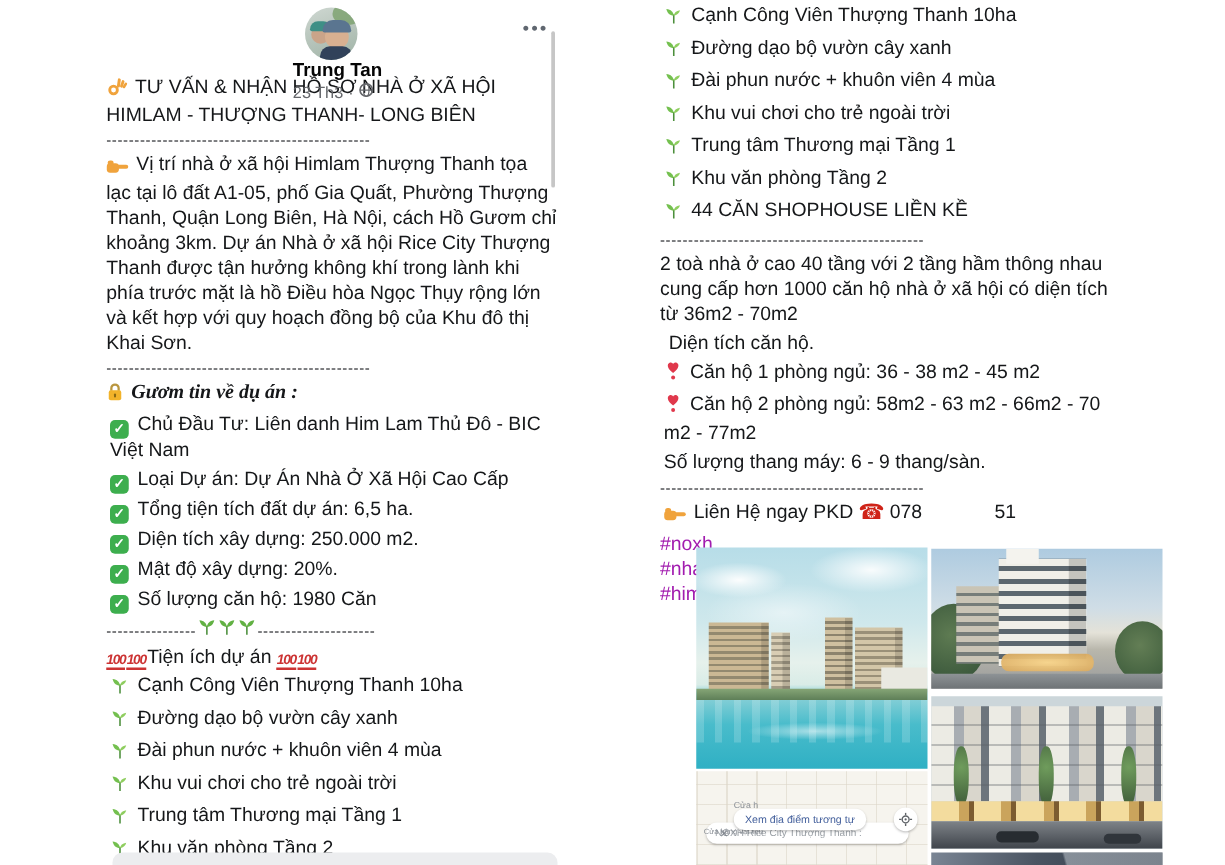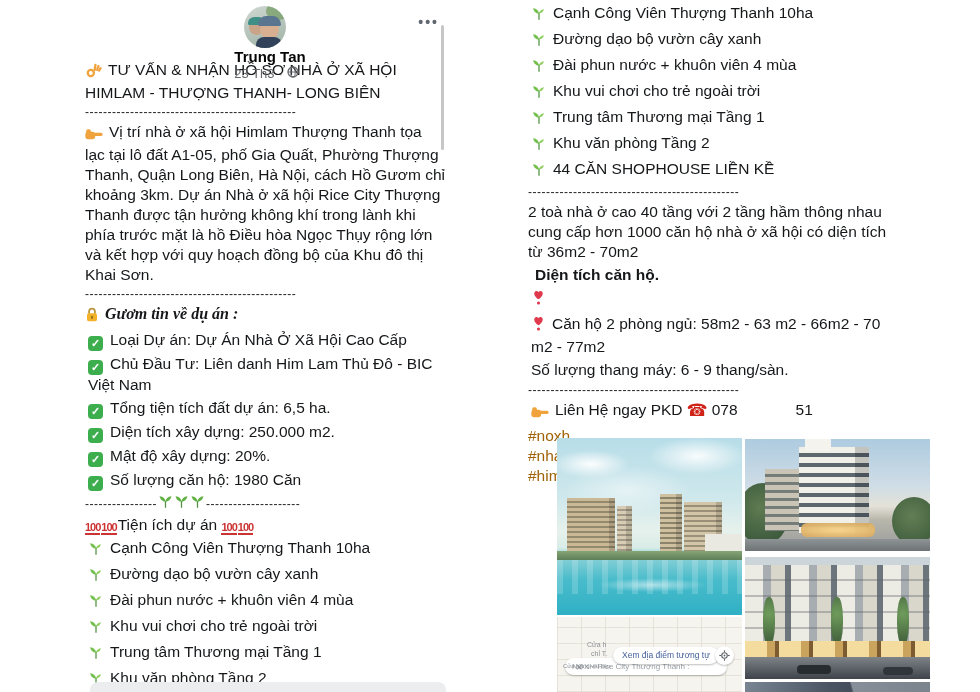--- a/index.html
+++ b/index.html
@@ -32,27 +32,27 @@
 
   
   .pline{margin:0 0 2px 0;}
   .divider{font-size:12px;line-height:14px;letter-spacing:.5px;color:#1d1f23;white-space:nowrap;overflow:hidden;margin:2px 0 3px 0;}
   .title-line{margin:0;}
   .row{margin:3px;}
   .info-head{font-family:"Liberation Serif",serif;font-weight:bold;font-style:italic;font-size:16px;margin:1px 0 2px 0;}
   .amen-sep{display:flex;align-items:center;gap:1px;margin:2px 0 1px 0;}
   .amen-sep .seg{font-size:12px;letter-spacing:.5px;color:#1d1f23;white-space:nowrap;}
   .amen-head{margin:0 0 2px 0;}
-  .hashtag{color:#a16207;text-decoration:none;display:block;line-height:20px;cursor:pointer;}
+  .hashtag{color:#a21caf;text-decoration:none;display:block;line-height:20px;cursor:pointer;}
 
   
   .ic{display:inline-block;vertical-align:-3px;margin-right:6px;}
   .chk{display:inline-block;width:15px;height:15px;border-radius:4px;background:#3dae4e;color:#fff;
     font-size:11px;line-height:15px;text-align:center;vertical-align:-2px;margin-right:7px;font-weight:bold;}
-  .h100{display:inline-block;color:#c33;font-weight:bold;font-size:11px;line-height:11px;
+  .h100{display:inline-block;color:#c33;font-weight:bold;font-style:italic;font-size:11px;line-height:11px;
     border-bottom:2px solid #c33;letter-spacing:-1px;margin-right:1px;vertical-align:-1px;}
   .phone-glyph{color:#cf2318;font-size:17px;vertical-align:-1px;margin:0 4px;}
   .phone-gap{display:inline-block;width:58px;}
   .scrollbar{position:absolute;left:441px;top:25px;width:3px;height:125px;background:#c6c6c6;border-radius:2px;cursor:pointer;}
   .bottom-bar{position:absolute;left:90px;top:682px;width:356px;height:10px;background:#ecedef;border-radius:8px 8px 0 0;}
 
   
   .photo{position:absolute;overflow:hidden;cursor:pointer;}
   .photo *{position:absolute;}
   .img-lake{left:0;top:422px;width:185px;height:177px;
@@ -78,21 +78,21 @@
       repeating-linear-gradient(90deg,rgba(220,214,200,.6) 0 1px,transparent 1px 24px),
       #f6f4ee;}
   .msearch{left:8px;top:15px;width:162px;height:17px;background:#fff;border-radius:10px;
     box-shadow:0 1px 2px rgba(0,0,0,.25);display:flex;align-items:center;justify-content:space-between;
     padding:0 7px;box-sizing:border-box;font-size:8px;color:#9aa0a6;white-space:nowrap;overflow:hidden;margin-top:26px;}
   .msearch .x{color:#7c828a;font-size:11px;margin-left:4px;}
   .mlab{color:#8a8f96;font-size:7px;line-height:8px;}
   .mlab1{left:30px;top:24px;}
   .mlab2{left:34px;top:33px;}
   .mlab3{left:6px;top:45px;font-size:6px;}
-  .msimilar{left:56px;top:30px;height:17px;line-height:17px;padding:0 9px;background:#fff;border-radius:10px;
+  .msimilar{left:30px;top:30px;height:17px;line-height:17px;padding:0 9px;background:#fff;border-radius:10px;
     box-shadow:0 1px 2px rgba(0,0,0,.25);font-size:8.5px;color:#44609c;white-space:nowrap;}
   .mcircle{right:8px;top:29px;width:19px;height:19px;border-radius:50%;background:#fff;
     box-shadow:0 1px 2px rgba(0,0,0,.25);display:flex;align-items:center;justify-content:center;}
 
   .img-corner{left:188px;top:423px;width:185px;height:112px;
     background:linear-gradient(180deg,#aecbe0 0%,#cfdde6 42%,#e4e2d8 60%,#b9b7ac 72%,#97999a 100%);}
   .cb-main{left:54px;top:8px;width:70px;height:86px;
     background:repeating-linear-gradient(180deg,#f0efe8 0 6px,#5c676e 6px 10px);box-shadow:inset -14px 0 rgba(0,0,0,.18);}
   .cb-crown{left:60px;top:0;width:26px;height:12px;background:#f4f3ee;}
   .cb-wing{left:20px;top:30px;width:36px;height:62px;background:repeating-linear-gradient(180deg,#c9c4b5 0 5px,#767d79 5px 8px);}
@@ -184,22 +184,22 @@
     <p class="info-head">
       <span class="ic">
         <svg width="14" height="15" viewBox="0 0 16 18">
             <path d="M4.5 8 V5.5 a3.5 3.5 0 0 1 7 0 V8" fill="none" stroke="#b9963f" stroke-width="2.2"></path>
             <rect x="2" y="7.5" width="12" height="9.5" rx="2" fill="#f2b32a"></rect>
             <rect x="7" y="10.5" width="2" height="4" rx="1" fill="#8a6a14"></rect>
           </svg>
       </span><span>Gươm tin về dụ án :</span>
     </p>
 
+    <p class="row"><span class="chk">✓</span><span>Chủ Đầu Tư: Liên danh Him Lam Thủ Đô - BIC Việt Nam</span></p>
     <p class="row"><span class="chk">✓</span><span>Loại Dự án: Dự Án Nhà Ở Xã Hội Cao Cấp</span></p>
-    <p class="row"><span class="chk">✓</span><span>Chủ Đầu Tư: Liên danh Him Lam Thủ Đô - BIC Việt Nam</span></p>
     <p class="row"><span class="chk">✓</span><span>Tổng tiện tích đất dự án: 6,5 ha.</span></p>
     <p class="row"><span class="chk">✓</span><span>Diện tích xây dựng: 250.000 m2.</span></p>
     <p class="row"><span class="chk">✓</span><span>Mật độ xây dựng: 20%.</span></p>
     <p class="row"><span class="chk">✓</span><span>Số lượng căn hộ: 1980 Căn</span></p>
 
     <div class="amen-sep">
       <span class="seg">----------------</span>
       <span class="ic" style="margin-right:0;"><svg width="15" height="15" viewBox="0 0 24 24">
             <path d="M12 22 V11" stroke="#4c8f3c" stroke-width="2" fill="none"></path>
             <path d="M12 12 C6.5 12 3.5 8 2.5 3.5 C8.5 4 11.5 7.5 12 12Z" fill="#62b144"></path>
@@ -298,27 +298,27 @@
             </svg></span><span>Khu văn phòng Tầng 2</span></p>
       <p class="row"><span class="ic"><svg width="16" height="15" viewBox="0 0 24 24">
               <path d="M12 22 C12 16 12 13 12 10.5" stroke="#4c8f3c" stroke-width="2" fill="none"></path>
               <path d="M12 12 C6.5 12 3.5 8 2.5 3.5 C8.5 4 11.5 7.5 12 12Z" fill="#74c04f"></path>
               <path d="M12 12 C16.5 11.5 19 8.5 20 5 C15 5.5 12.5 8.5 12 12Z" fill="#8fce5f"></path>
             </svg></span><span>44 CĂN SHOPHOUSE LIỀN KỀ</span></p>
 
       <div class="divider">-----------------------------------------------</div>
 
       <p class="pline">2 toà nhà ở cao 40 tầng với 2 tầng hầm thông nhau cung cấp hơn 1000 căn hộ nhà ở xã hội có diện tích từ 36m2 - 70m2</p>
-      <p class="row" style="padding-left:4px;font-weight:bold;">Diện tích căn hộ.</p>
+      <p class="row" style="padding-left:4px;">Diện tích căn hộ.</p>
 
       <p class="row">
         <span class="ic"><svg width="15" height="17" viewBox="0 0 24 28">
               <path d="M12 17 C4 11.5 3.5 5.5 7.3 3.6 C9.8 2.4 11.5 4.2 12 5.3 C12.5 4.2 14.2 2.4 16.7 3.6 C20.5 5.5 20 11.5 12 17Z" fill="#e0384c"></path>
               <circle cx="12" cy="23" r="2.6" fill="#e0384c"></circle>
-            </svg></span>
+            </svg></span><span>Căn hộ 1 phòng ngủ: 36 - 38 m2 - 45 m2</span>
       </p>
       <p class="row">
         <span class="ic"><svg width="15" height="17" viewBox="0 0 24 28">
               <path d="M12 17 C4 11.5 3.5 5.5 7.3 3.6 C9.8 2.4 11.5 4.2 12 5.3 C12.5 4.2 14.2 2.4 16.7 3.6 C20.5 5.5 20 11.5 12 17Z" fill="#e0384c"></path>
               <circle cx="12" cy="23" r="2.6" fill="#e0384c"></circle>
             </svg></span><span>Căn hộ 2 phòng ngủ:  58m2 - 63 m2 - 66m2 - 70 m2 - 77m2</span>
       </p>
       <p class="row">Số lượng thang máy: 6 - 9 thang/sàn.</p>
 
       <div class="divider">-----------------------------------------------</div>

